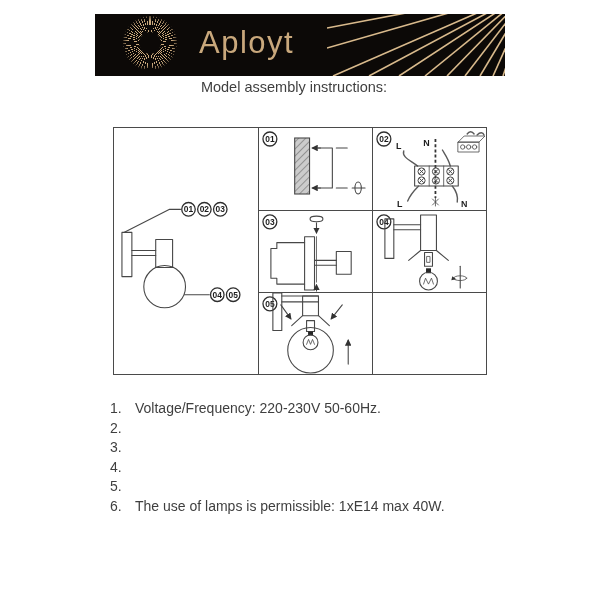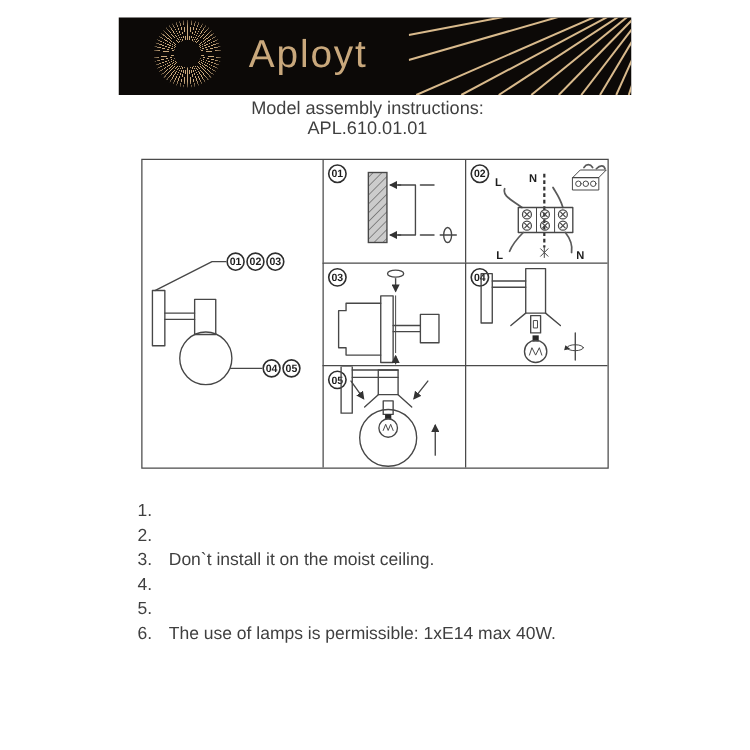--- a/index.html
+++ b/index.html
@@ -84,21 +84,20 @@
       <line x1="205" y1="-25" x2="138" y2="62"></line>
       <line x1="205" y1="-25" x2="153" y2="62"></line>
       <line x1="205" y1="-25" x2="166" y2="62"></line>
       <line x1="205" y1="-25" x2="176" y2="62"></line>
     </g>
   </svg>
 </div>
 
 <div class="subtitle">
   <div>Model assembly instructions:</div>
-  <div>APL.610.01.01</div>
 </div>
 
 <div class="diagram">
 
   <div class="gl">
     <svg viewBox="0 0 145 245" preserveAspectRatio="none">
       <polyline class="ln" points="10,104 56,81 67,81"></polyline>
       <g>
         <circle class="bdg" cx="75" cy="81" r="6.8"></circle>
         <text class="bdgt" x="75" y="84">01</text>
@@ -239,27 +238,27 @@
       <line class="ln" x1="90" y1="72" x2="90" y2="48" marker-end="url(#arr)"></line>
     </svg>
   </div>
 
   <div class="gc rt"></div>
 </div>
 
 <div class="instructions">
   <div class="li">
     <span class="num">1.</span>
+    <span>Voltage/Frequency: 220-230V 50-60Hz.</span>
   </div>
   <div class="li">
     <span class="num">2.</span>
   </div>
   <div class="li">
     <span class="num">3.</span>
-    <span>Don`t install it on the moist ceiling.</span>
   </div>
   <div class="li">
     <span class="num">4.</span>
   </div>
   <div class="li">
     <span class="num">5.</span>
   </div>
   <div class="li">
     <span class="num">6.</span>
     <span>The use of lamps is permissible: 1xE14 max 40W.</span>

